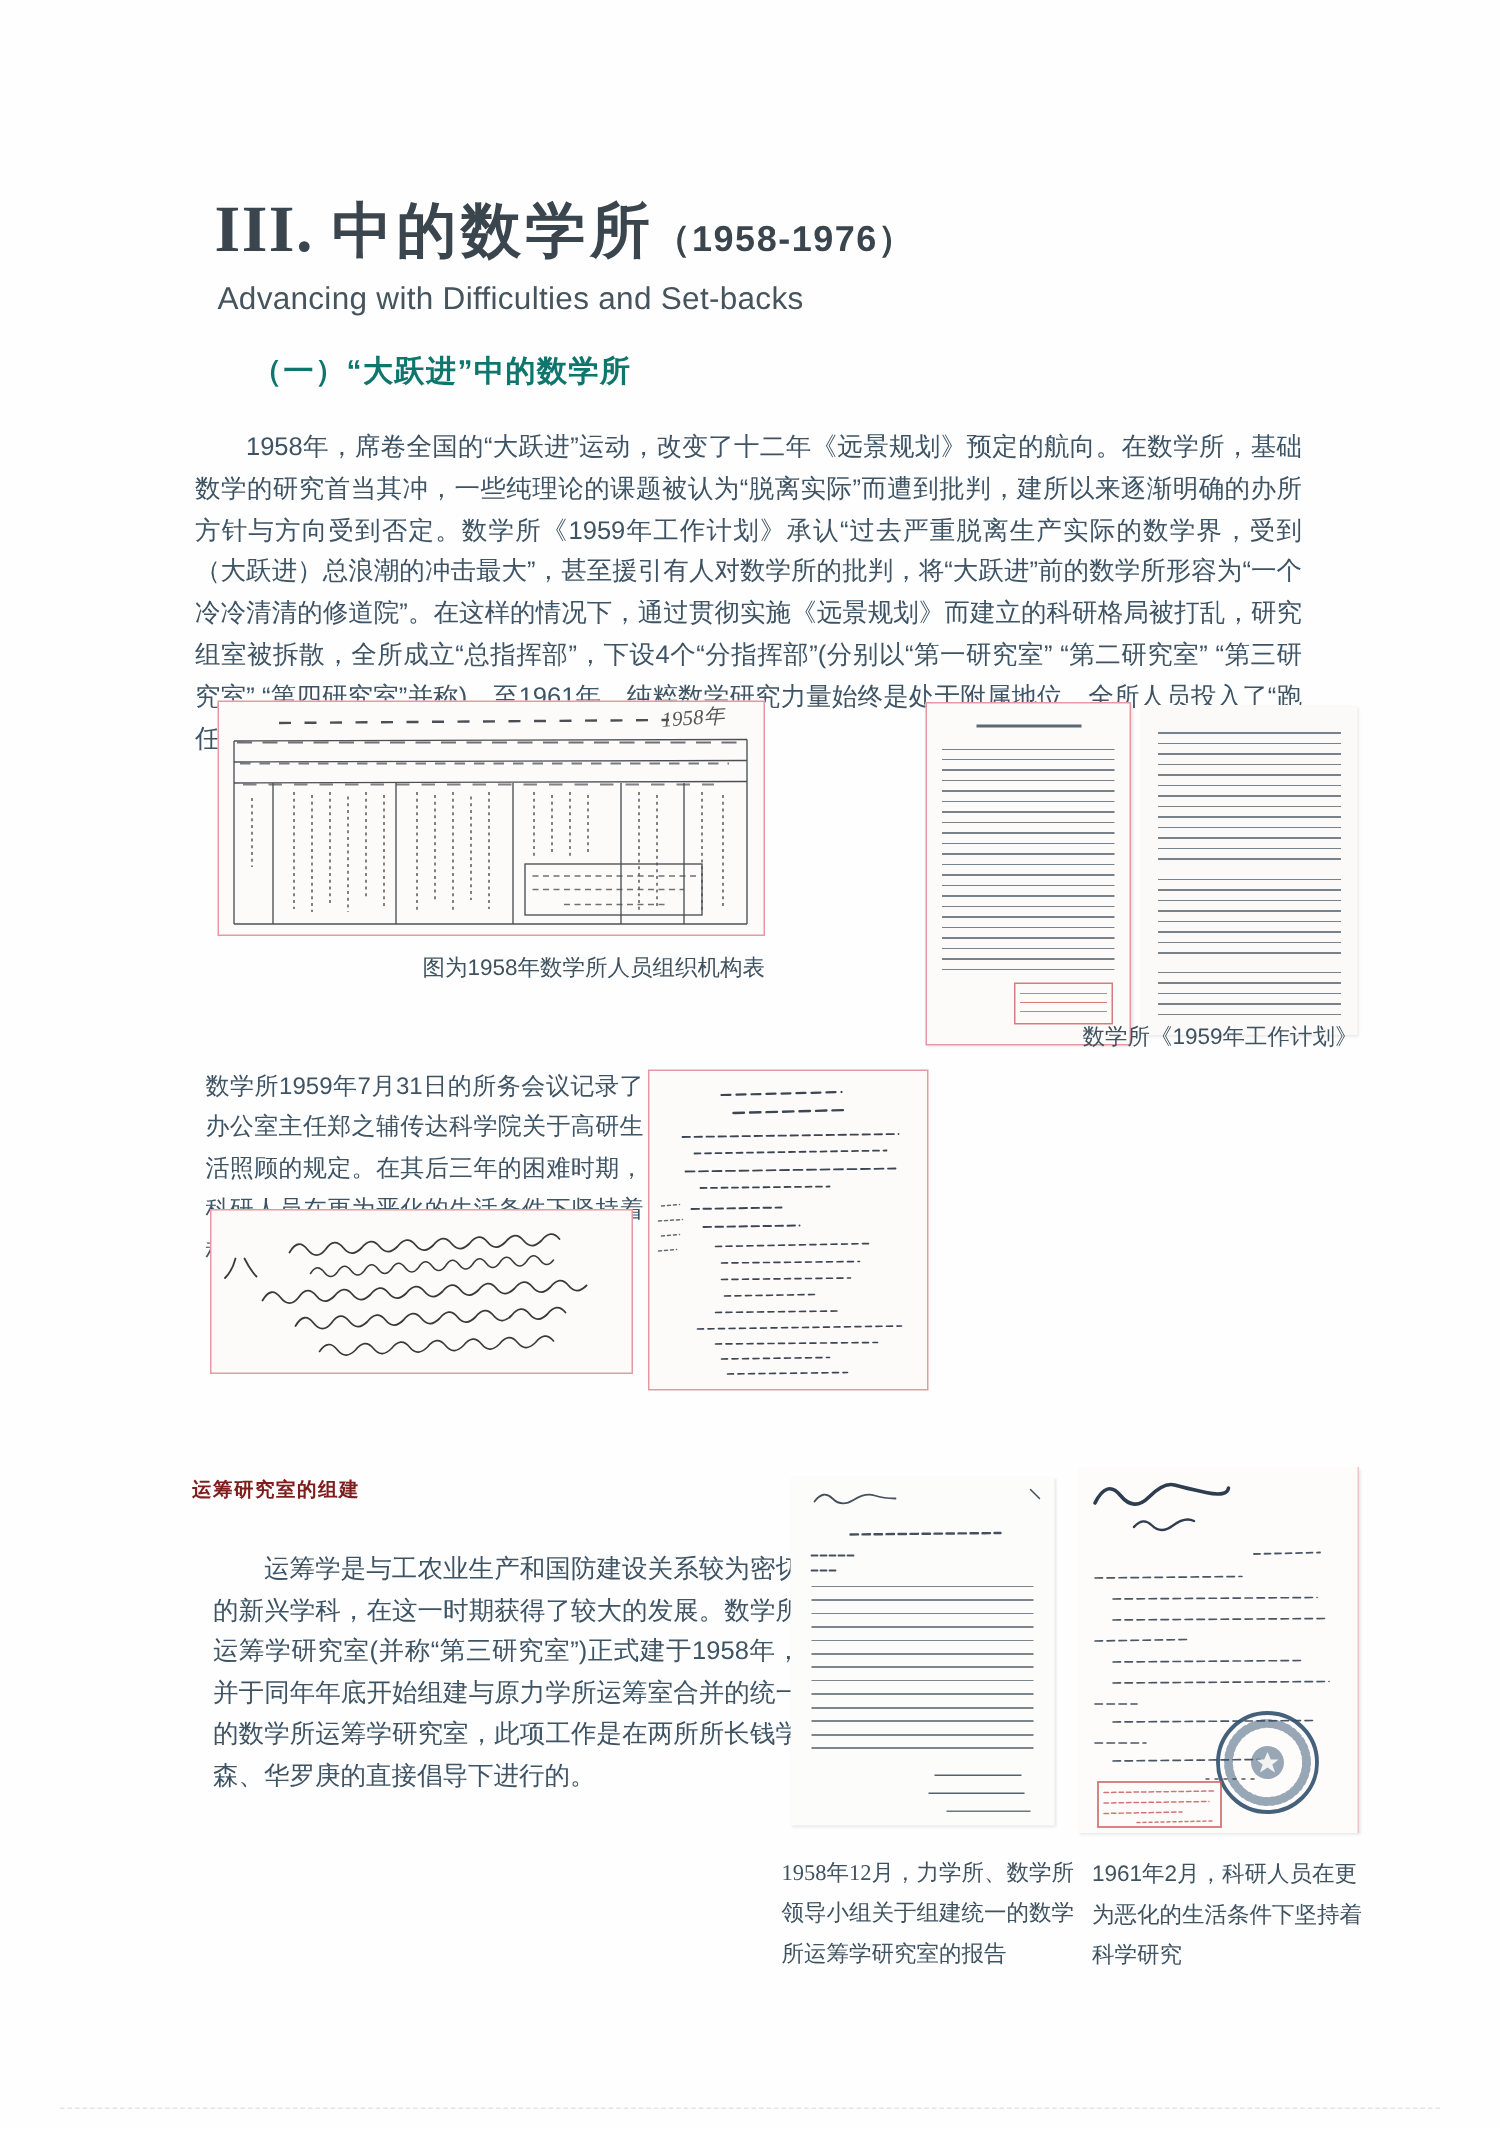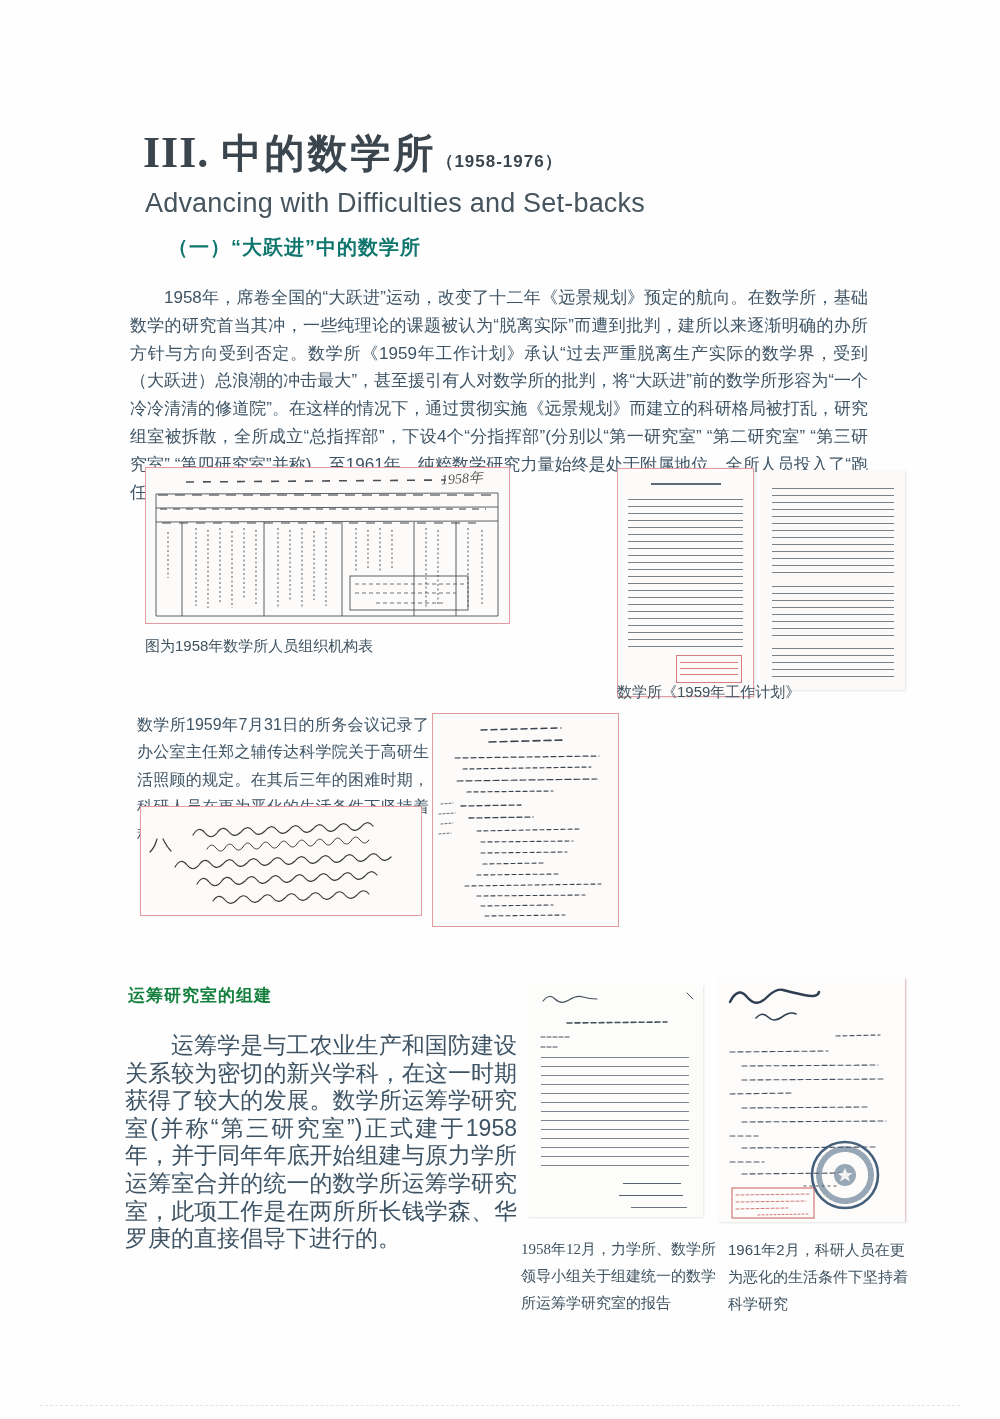--- a/index.html
+++ b/index.html
@@ -3,49 +3,49 @@
 <meta charset="utf-8">
 <style>
   html,body{margin:0;padding:0;background:#ffffff;}
   #page{position:relative;width:1000px;height:1419px;background:#fefefe;overflow:hidden;
         font-family:"Liberation Sans","DejaVu Sans",sans-serif;}
 
   
   .title-row{position:absolute;left:143px;top:126px;display:flex;align-items:baseline;color:#3a454e;}
   .title-roman{font-family:"Liberation Serif","DejaVu Serif",serif;font-size:44px;font-weight:700;letter-spacing:1px;}
   .title-zh{font-size:40px;font-weight:700;letter-spacing:3px;margin-left:12px;}
-  .title-years{font-size:17px;font-weight:700;letter-spacing:1px;}
-  .title-en{position:absolute;left:145px;top:188px;font-size:27px;color:#46545e;letter-spacing:0.2px;}
+  .title-years{font-size:24px;font-weight:700;letter-spacing:1px;}
+  .title-en{position:absolute;left:145px;top:188px;font-size:21px;color:#46545e;letter-spacing:0.2px;}
 
   
   .s1-head-zh{position:absolute;left:168px;top:234px;font-size:20px;font-weight:700;color:#0f766e;letter-spacing:1px;}
   .s1-head-en{position:absolute;left:170px;top:260px;font-size:17px;color:#e0825c;}
   .para{color:#3e5465;text-align:justify;}
   .para1{position:absolute;left:130px;top:284px;width:738px;font-size:17px;line-height:27.8px;text-indent:2em;}
   .para2{position:absolute;left:137px;top:711px;width:292px;font-size:16px;line-height:27.4px;}
 
   
   .scan{position:absolute;background:#fcfbf9;box-sizing:border-box;}
   .pinkborder{border:1px solid #e59aa2;}
   .caption{position:absolute;font-size:15px;color:#3e5260;line-height:27px;}
-  .cap-center{text-align:left;}
+  .cap-center{text-align:right;}
   .annot-1958{position:absolute;right:26px;top:2px;font-family:"Liberation Serif","DejaVu Serif",serif;
               font-style:italic;font-size:14px;color:#555;transform:rotate(-4deg);}
   svg{display:block;}
   .tl{position:absolute;background-image:repeating-linear-gradient(180deg,#57646f 0,#57646f 1px,transparent 1px,transparent 7px);opacity:.8;}
   .tl9{background-image:repeating-linear-gradient(180deg,#5b6874 0,#5b6874 1px,transparent 1px,transparent 9px);}
   .hline{position:absolute;height:2px;background:#3f4e5c;opacity:.85;}
   .stampbox{position:absolute;border:1px solid #c9605e;box-sizing:border-box;
             background-image:repeating-linear-gradient(180deg,#c9605e 0,#c9605e 1px,transparent 1px,transparent 6px);
             background-clip:content-box;padding:3px;opacity:.8;}
   .page-edge{box-shadow:1px 1px 2px rgba(0,0,0,0.10);}
 
   
-  .s2-head{position:absolute;left:128px;top:984px;font-size:17px;font-weight:700;color:#15803d;letter-spacing:1px;}
-  .para3{position:absolute;left:125px;top:1032px;width:392px;font-size:23px;line-height:27.6px;text-indent:2em;}
+  .s2-head{position:absolute;left:128px;top:984px;font-size:13px;font-weight:700;color:#7f1d1d;letter-spacing:1px;}
+  .para3{position:absolute;left:142px;top:1032px;width:392px;font-size:17px;line-height:27.6px;text-indent:2em;}
 
   .cap-report{left:521px;top:1236px;width:200px;font-family:Liberation Serif, serif;}
   .cap-approval{left:728px;top:1236px;width:188px;}
 
   .scan-edge-artifact{position:absolute;left:40px;top:1405px;width:920px;height:0;
                       border-top:1px dashed #e2e2e2;opacity:.9;}
 </style>
 </head>
 <body>
 

